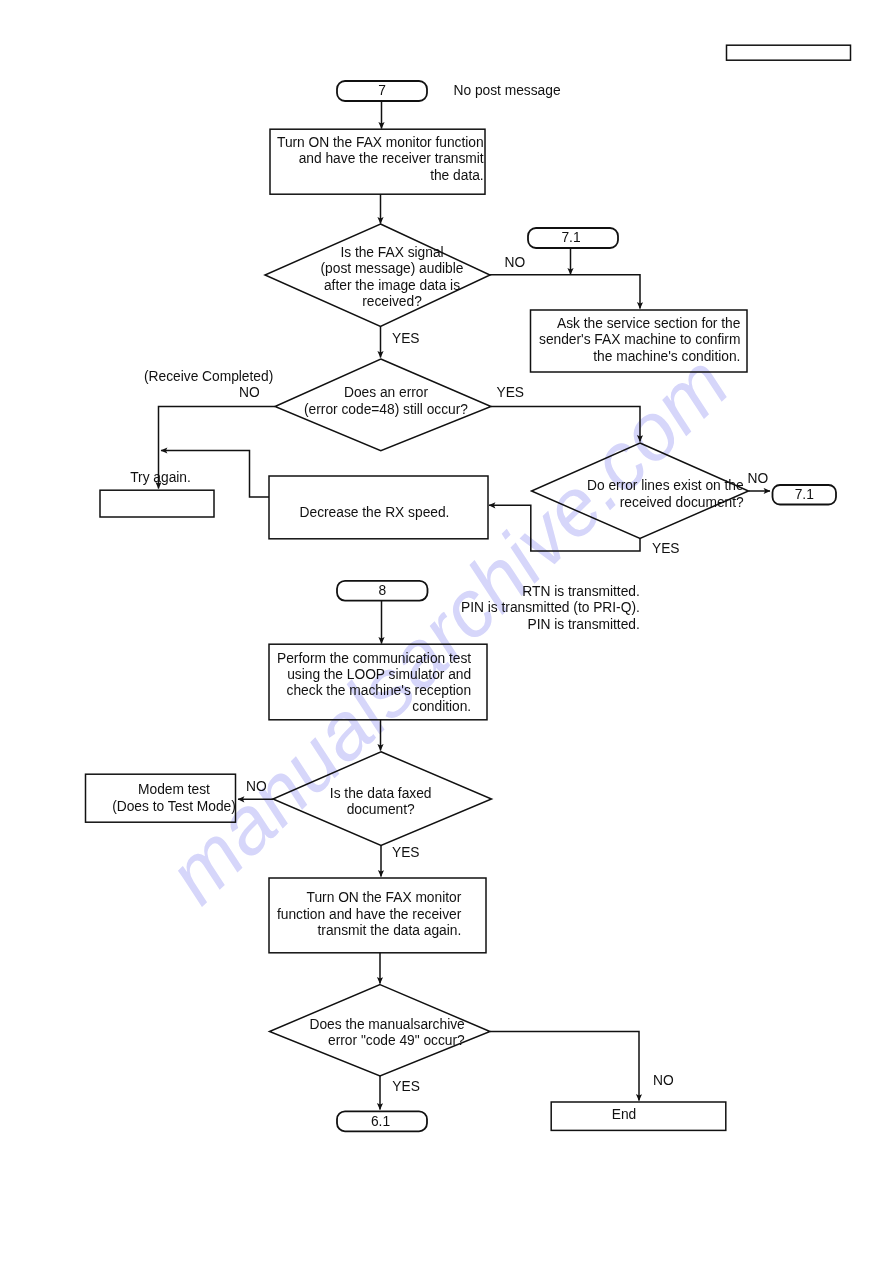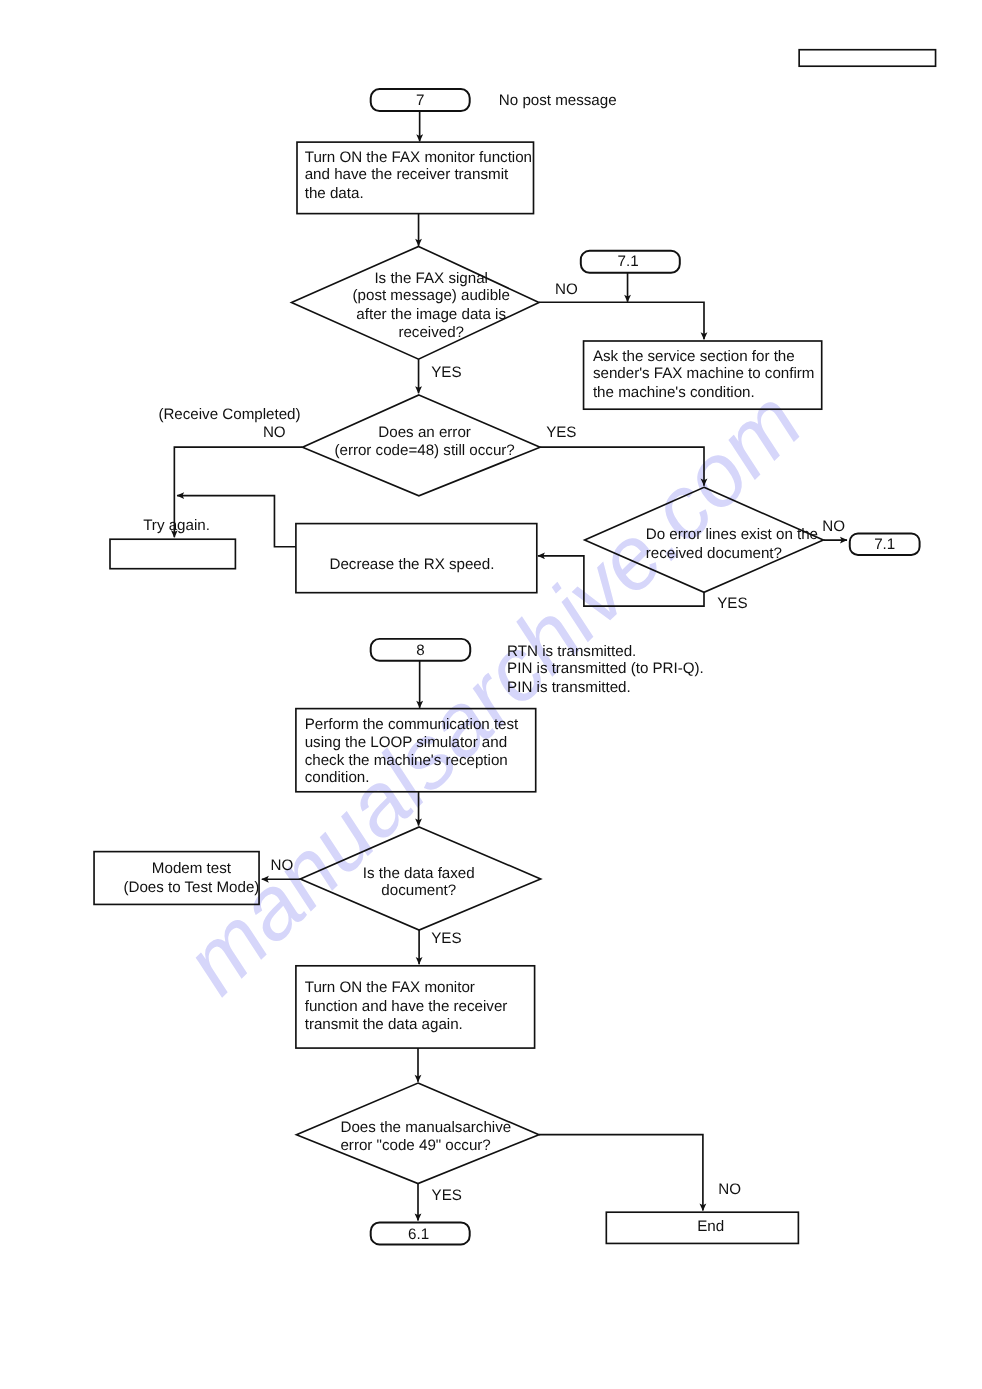--- a/index.html
+++ b/index.html
@@ -2,21 +2,21 @@
 <html><head>
 <meta charset="utf-8">
 <title>FAX troubleshooting flowchart</title>
 <style>
   html,body{margin:0;padding:0;background:#ffffff;}
   body{width:893px;height:1263px;overflow:hidden;
        font-family:"Liberation Sans",sans-serif;color:#111;}
   #page{position:relative;width:893px;height:1263px;background:#fff;overflow:hidden;}
   #sheet{position:absolute;left:0;top:0;}
   .tx{position:absolute;white-space:pre;font-size:13.8px;line-height:16.4px;
-      letter-spacing:-0.02px;color:#111;-webkit-font-smoothing:antialiased;}
+      letter-spacing:-0.02px;color:#111;text-align:right;-webkit-font-smoothing:antialiased;}
   .tc{text-align:center;}
   b{font-weight:normal;}
 </style>
 </head>
 <body>
 
 <div id="page">
 <svg id="sheet" width="893" height="1263" viewBox="0 0 893 1263">
   <defs>
     <marker id="ah" markerWidth="11" markerHeight="11" refX="9.5" refY="3.3" orient="auto" markerUnits="userSpaceOnUse">
@@ -148,17 +148,17 @@
   <div class="tx" style="left:277px;top:890.1px"><span>Turn ON the FAX monitor</span><br><span>function and have the receiver</span><br><span>transmit the data again.</span></div>
 
   <div class="tx" style="left:309.5px;top:1016.5px"><span>Does the manualsarchive</span><br><span>error "code 49" occur?</span></div>
 
   <div class="tx" style="left:392.3px;top:1079.3px"><span>YES</span></div>
 
   <div class="tx" style="left:653px;top:1072.5px"><span>NO</span></div>
 
   <div class="tx tc" style="left:335.5px;top:1113.7px;width:90px"><span>6.1</span></div>
 
-  <div class="tx tc" style="left:567px;top:1107.1px;width:158px"><span>End</span></div>
+  <div class="tx tc" style="left:545px;top:1107.1px;width:158px"><span>End</span></div>
 
 </div>
 
 </div>
 
 </body></html>

